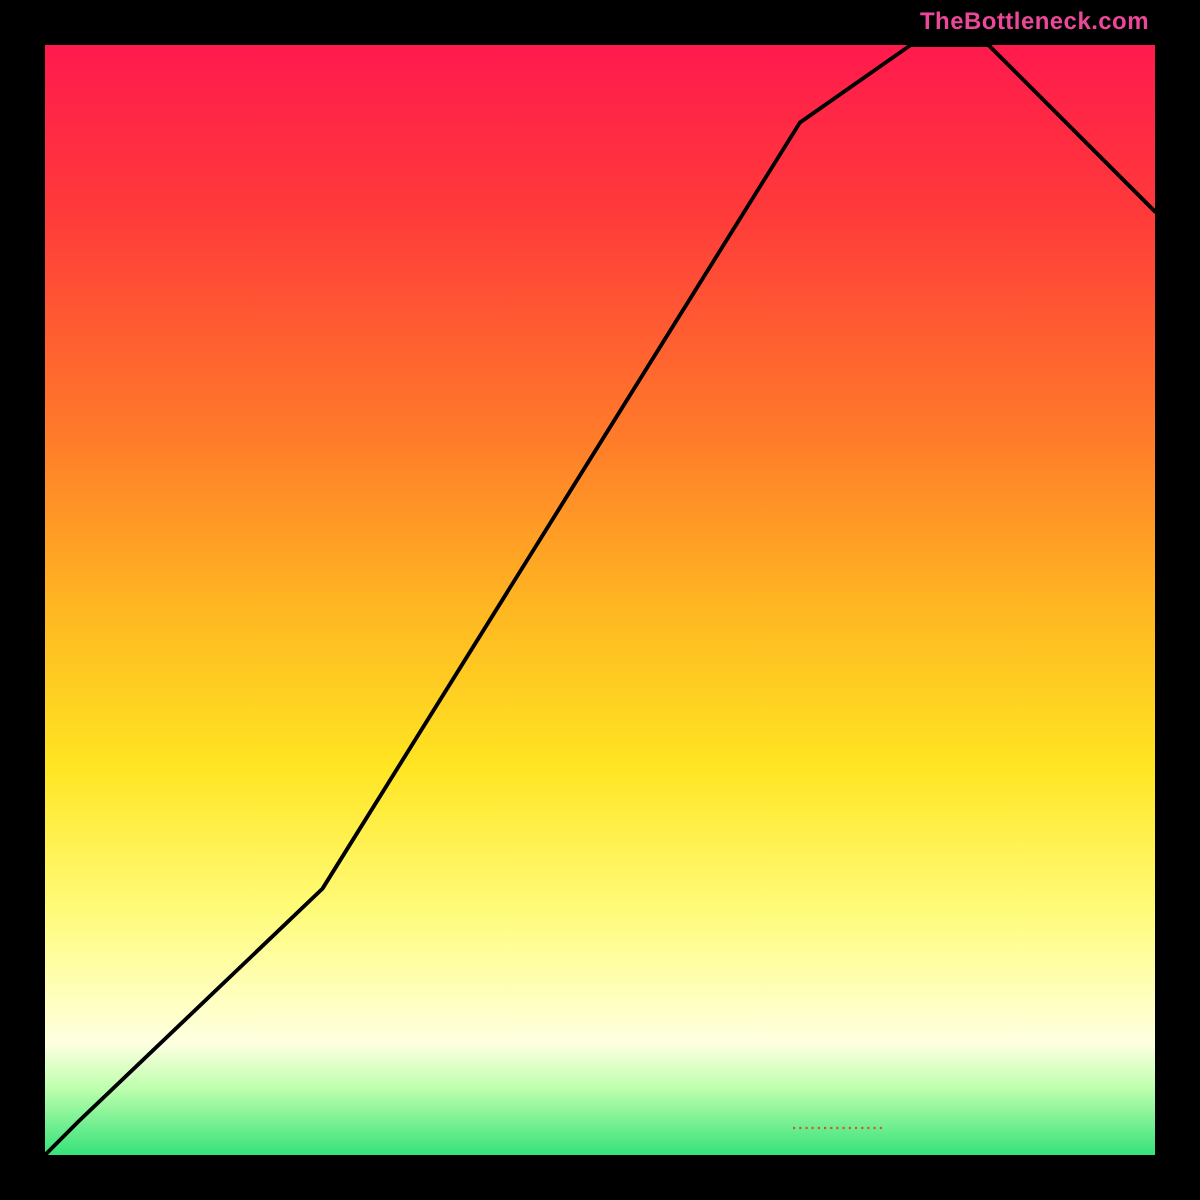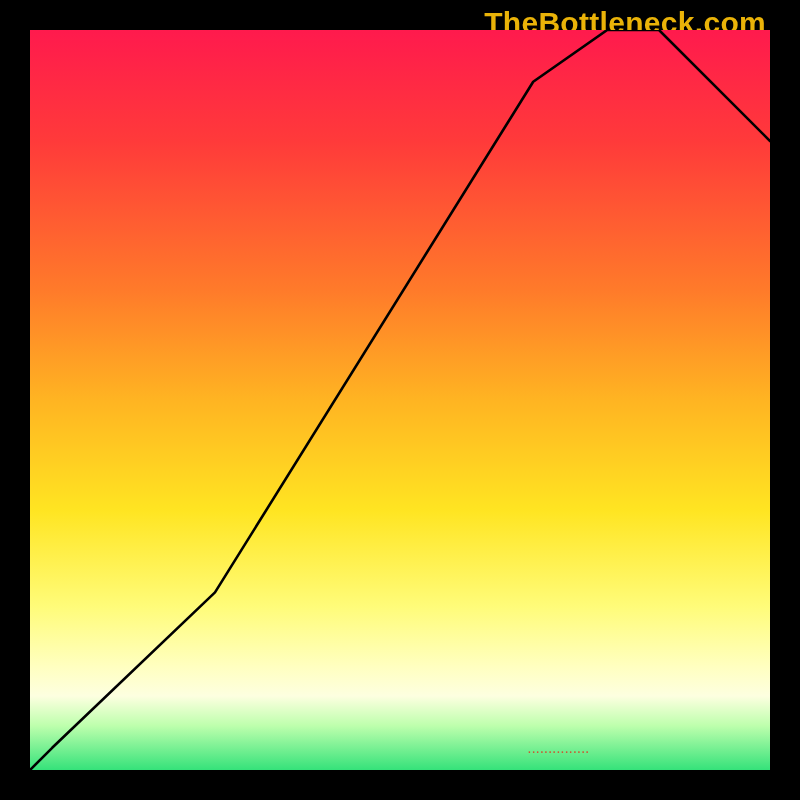--- a/index.html
+++ b/index.html
@@ -43,22 +43,22 @@
     width: 740px;
     height: 740px;
     display: block;
   }
   .watermark {
     position: absolute;
     top: 6px;
     right: 34px;
     font-family: Arial, Helvetica, sans-serif;
     font-weight: bold;
-    font-size: 30px;
-    color: #eab308;
+    font-size: 16px;
+    color: #ec4899;
     letter-spacing: 0.3px;
   }
   .baseline-dots {
     position: absolute;
     bottom: 12px;
     left: 498px;
     font-family: Arial, Helvetica, sans-serif;
     font-size: 10px;
     font-weight: 700;
     color: #c85a34;

